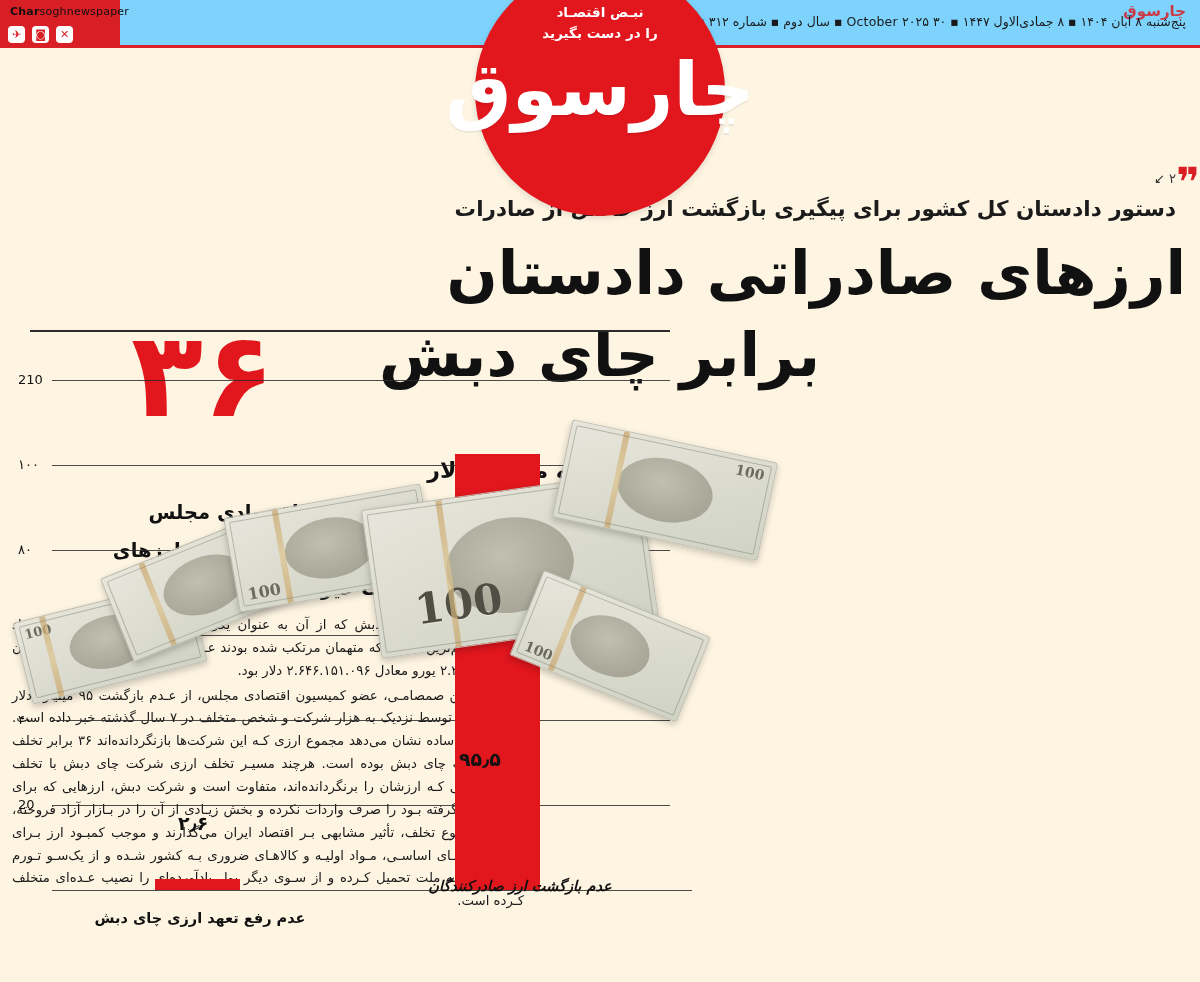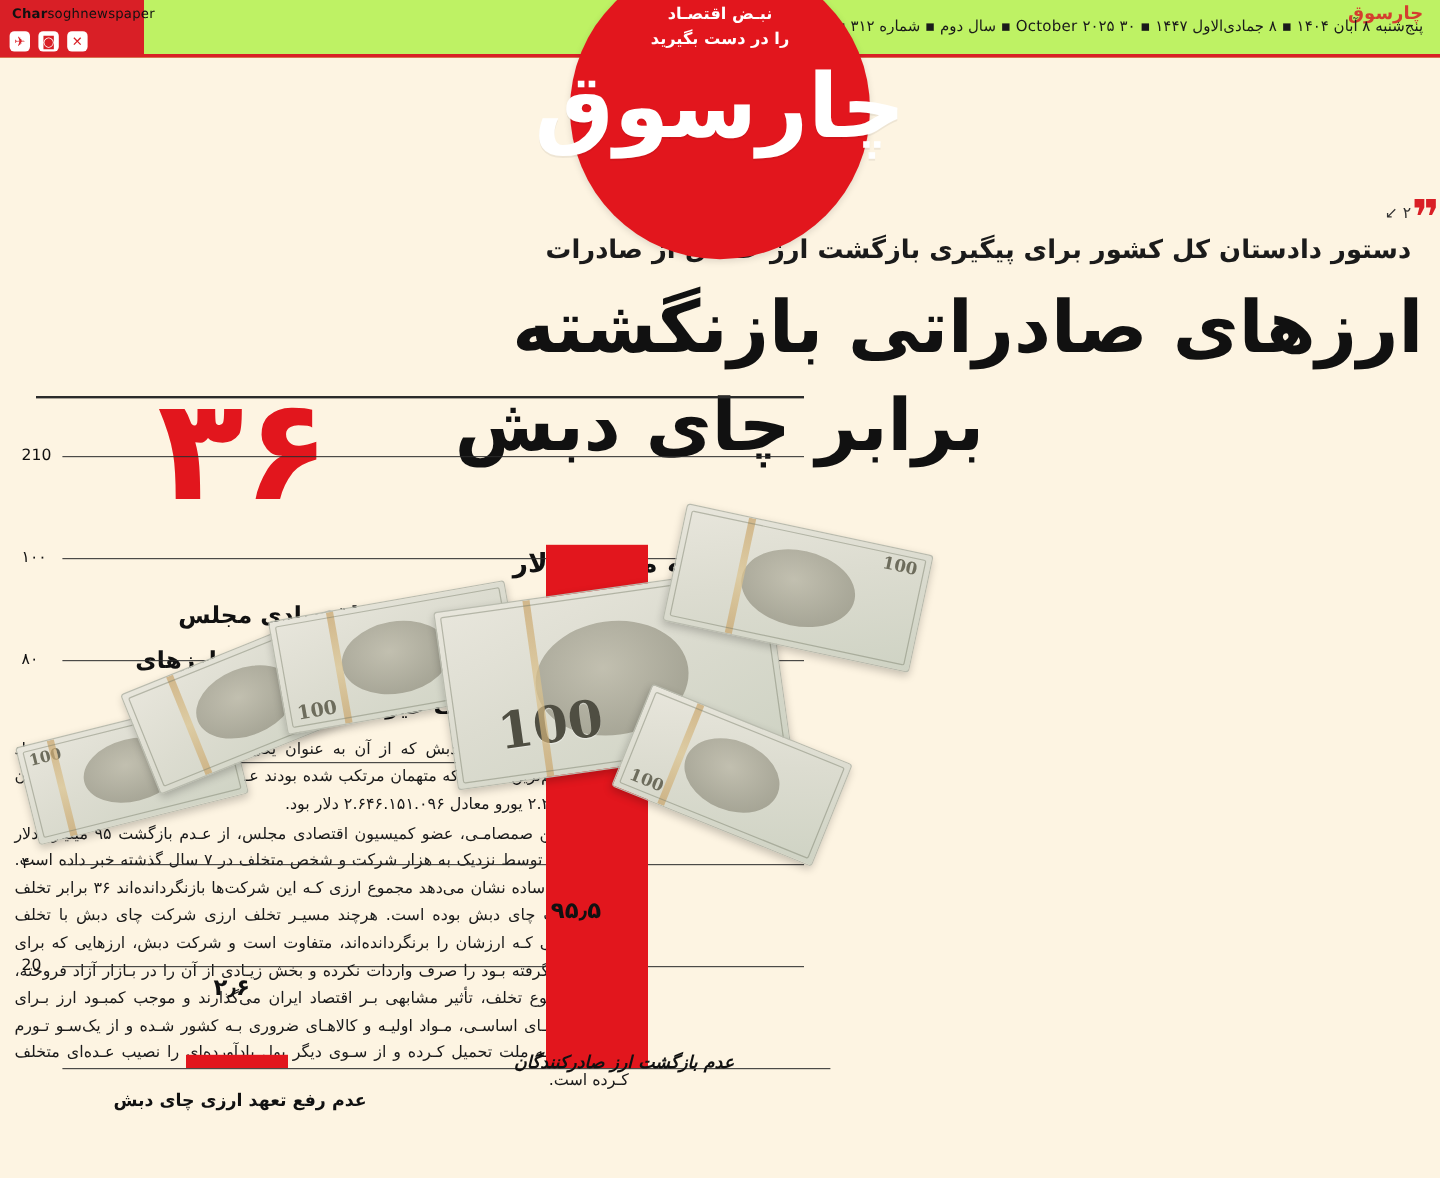--- a/index.html
+++ b/index.html
@@ -7,21 +7,21 @@
     width: 1200px; height: 982px;
     background: #fdf4e2;
     font-family: "DejaVu Sans", "Liberation Sans", sans-serif;
     overflow: hidden;
     position: relative;
   }
 
   
   .topbar {
     position: absolute; top: 0; left: 0; width: 1200px; height: 48px;
-    background: #bef264;
+    background: #7dd3fc;
     border-bottom: 3px solid #d91f26;
     display: flex; align-items: center;
   }
   .topbar-red-block {
     position: absolute; top: 0; left: 0; width: 120px; height: 45px;
     background: #d91f26;
   }
   .social-icons {
     position: absolute; left: 8px; top: 26px;
     display: flex; gap: 7px; align-items: center;
@@ -218,21 +218,21 @@
   <div class="logo-sub">نبـض اقتصـاد</div>
   <div class="logo-sub">را در دست بگیرید</div>
   <div class="logo-word">چارسوق</div>
 </div>
 
 <div class="kicker-row">
   <span class="page-ref">۲ ↙</span>
 </div>
 <div class="quote-mark">❞</div>
 <div class="kicker">دستور دادستان کل کشور برای پیگیری بازگشت ارز حاصل از صادرات</div>
-<div class="headline1">ارزهای صادراتی بازنگشته</div>
+<div class="headline1">ارزهای صادراتی دادستان</div>
 <div class="big-number">۳۶</div>
 <div class="headline2">برابر چای دبش</div>
 
 <div class="lede">
   <div>به گفته عضو کمیسیون اقتصادی مجلس</div>
   <div>از سال ۱۳۹۷ تاکنون ۹۵ میلیارد دلار ارزهای</div>
   <div>حاصل از صادرات غیرنفتی بازنگشته است</div>
 </div>
 
 <div class="body-col">

